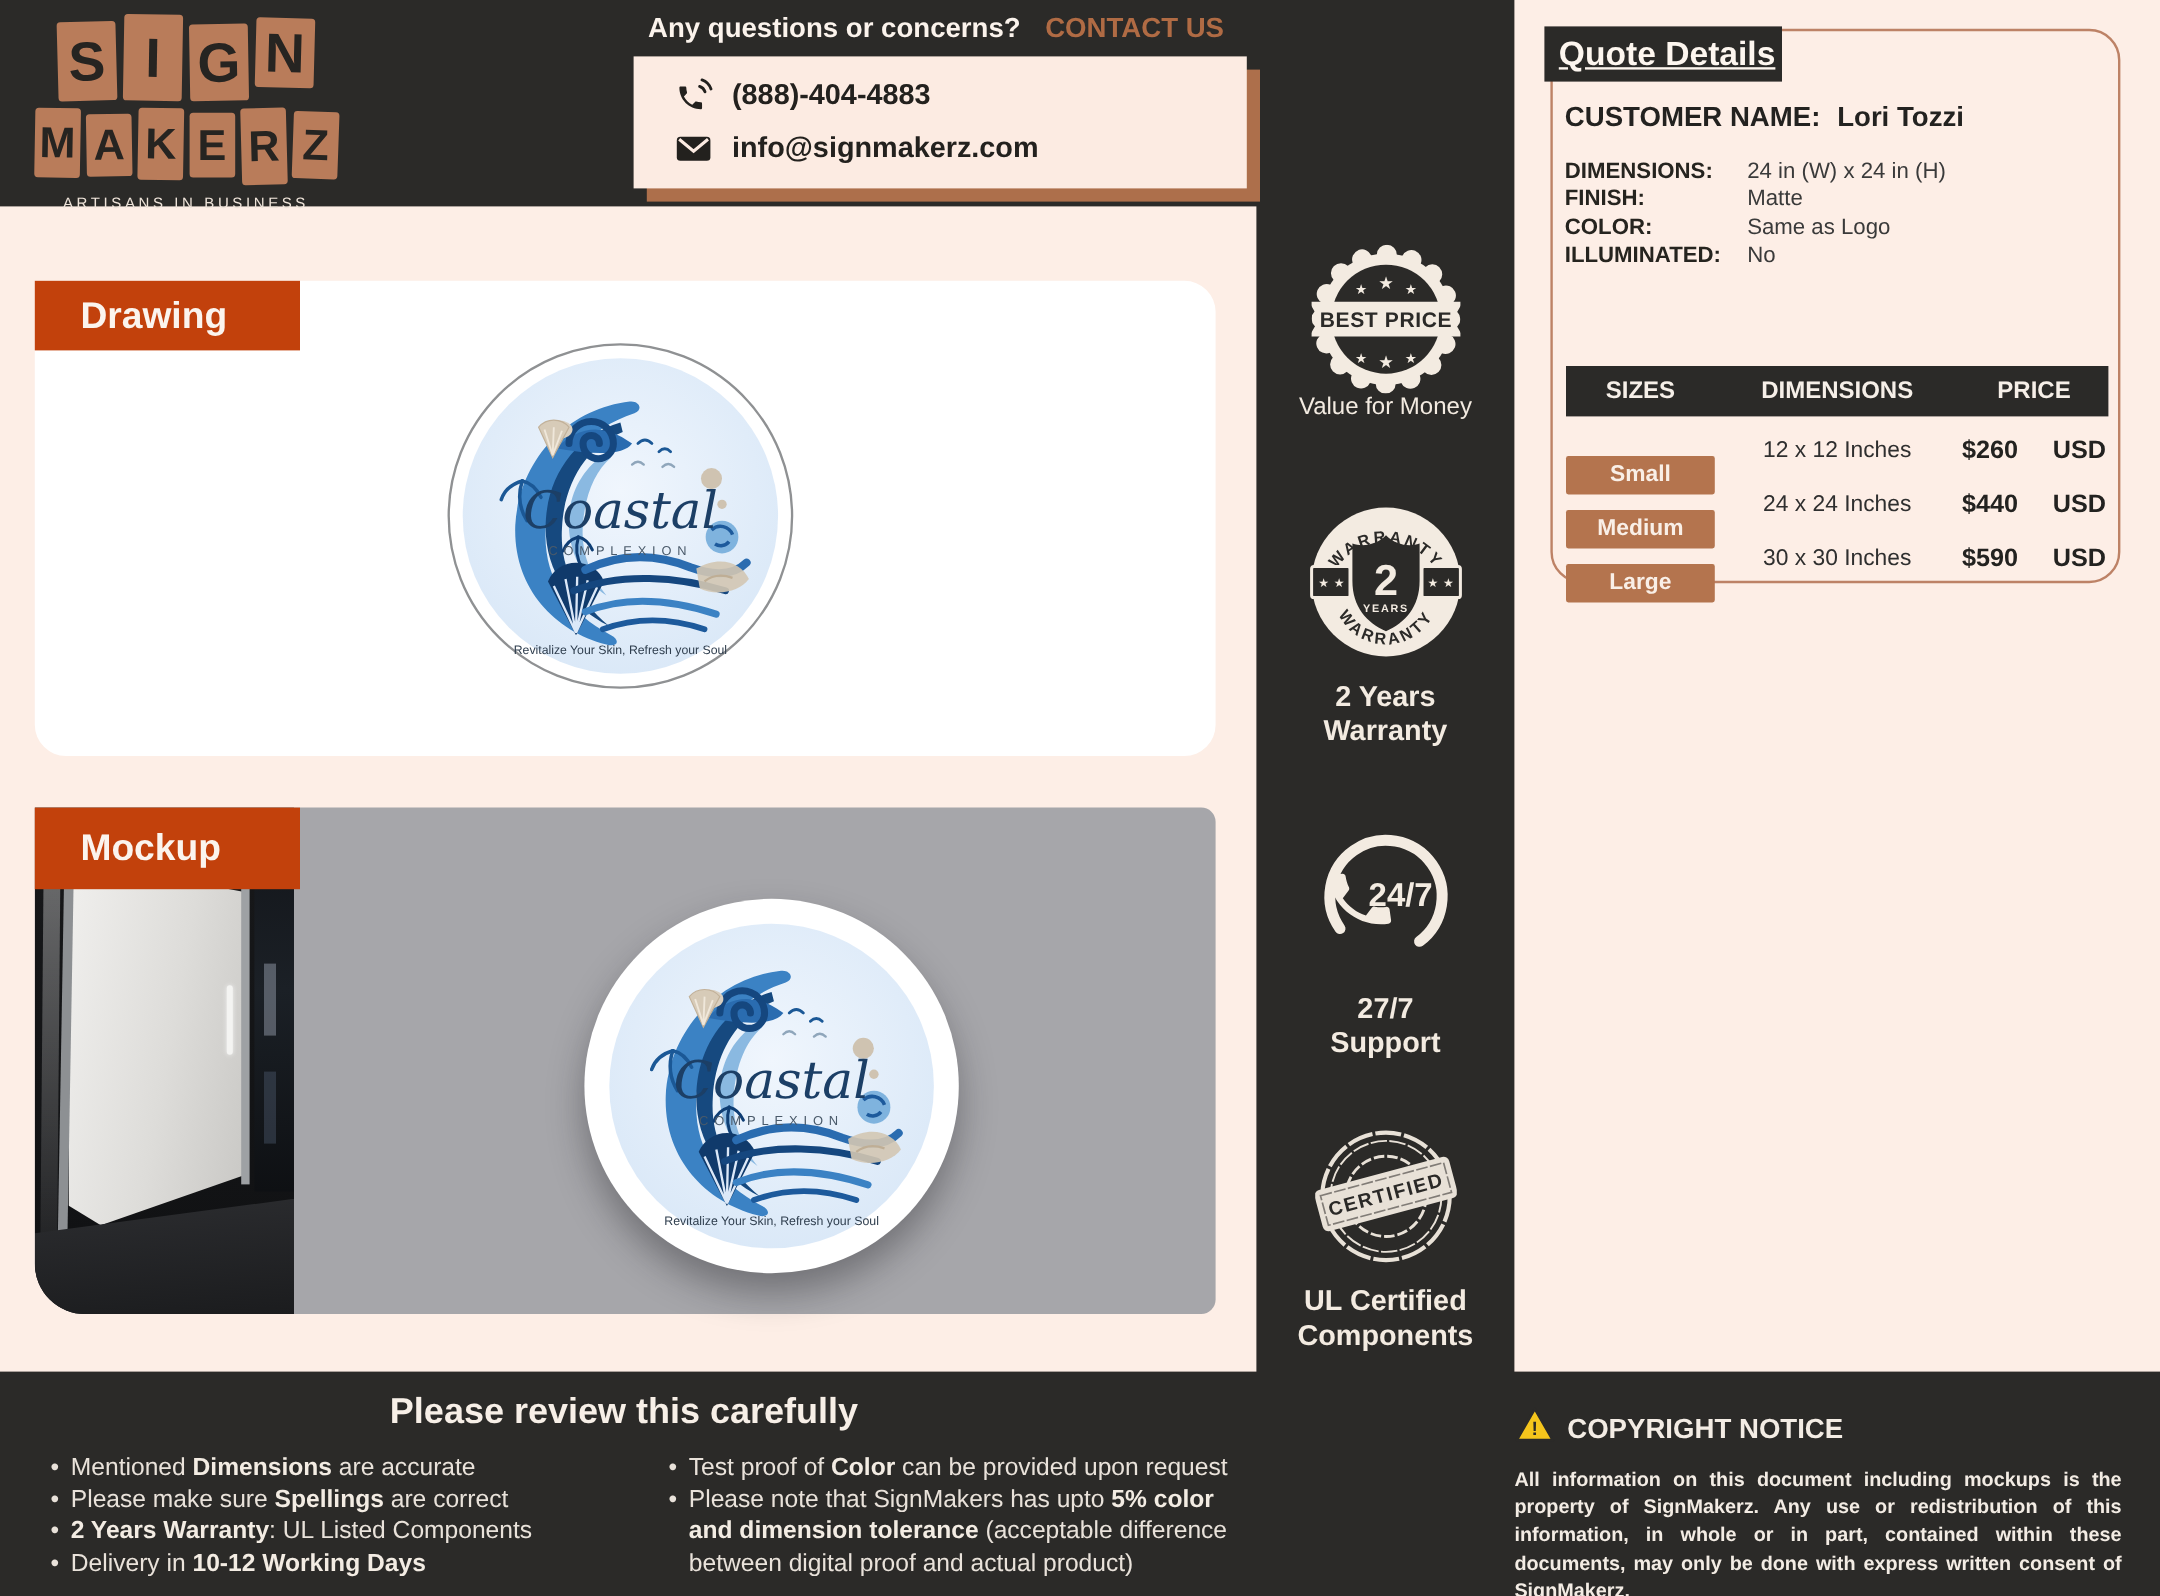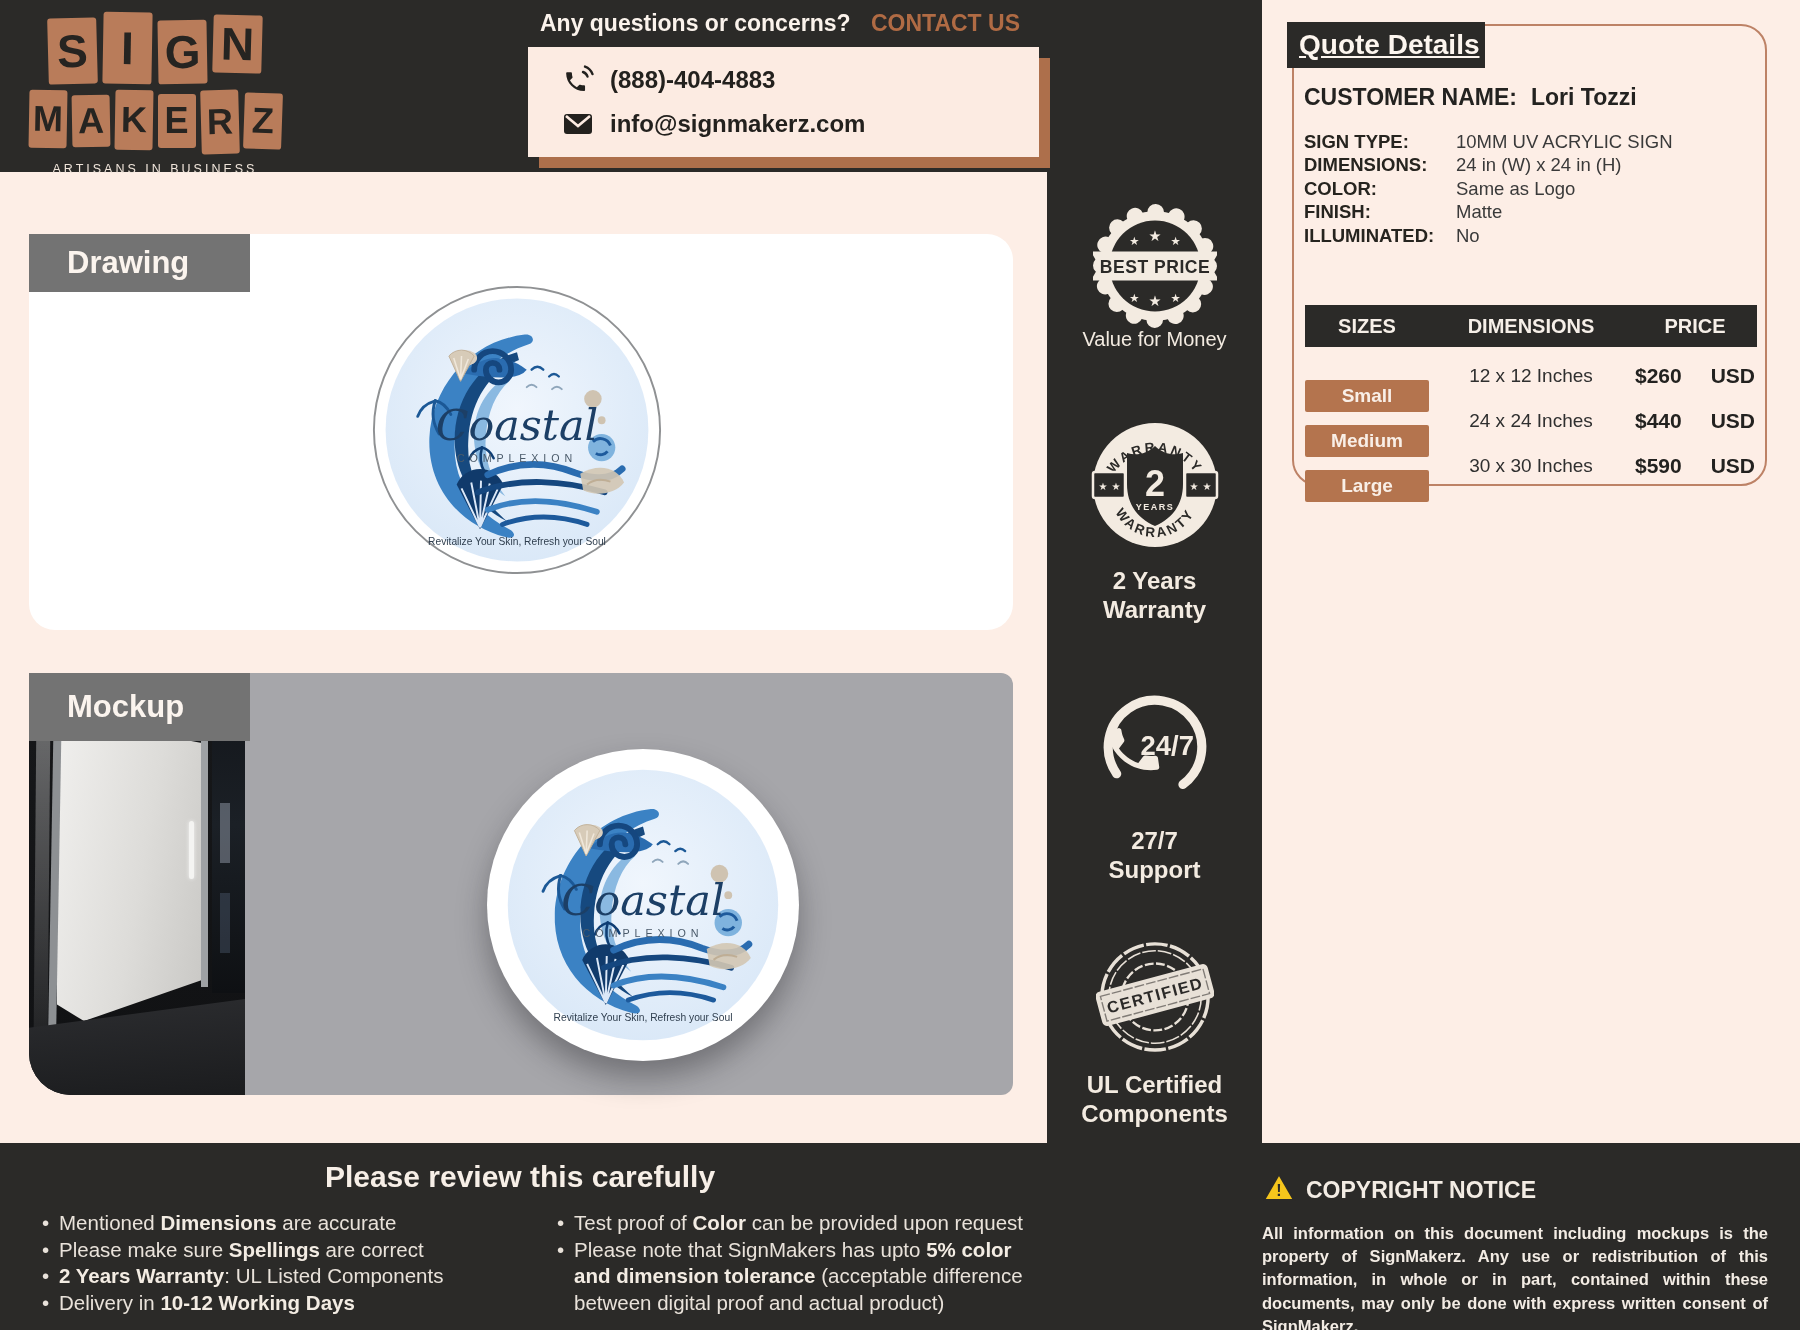--- a/index.html
+++ b/index.html
@@ -41,21 +41,21 @@
   .contact-card {
     position:absolute; left:528px; top:47px; width:511px; height:110px;
     background:#fcebe2; box-shadow:11px 11px 0 0 #ad6f4b;
     display:flex; flex-direction:column; justify-content:center; gap:10px; padding-left:33px;
   }
   .c-row { display:flex; align-items:center; gap:15px; font-size:24px; font-weight:bold; color:#23211e; }
   .c-row svg { display:block; }
 
   
   .sec-label {
-    position:absolute; background:#737373; color:#fbf4ee; font-weight:bold; font-size:31px;
+    position:absolute; background:#c2410c; color:#fbf4ee; font-weight:bold; font-size:31px;
     display:flex; align-items:center; padding-left:38px; z-index:6;
   }
   .lbl-drawing { left:29px; top:234px; width:221px; height:58px; }
   .lbl-mockup  { left:29px; top:673px; width:221px; height:68px; }
 
   .drawing-card {
     position:absolute; left:29px; top:234px; width:984px; height:396px;
     background:#ffffff; border-radius:0 26px 26px 26px; z-index:2;
   }
   .mockup-card {
@@ -412,34 +412,30 @@
 
   <div class="quote-panel"></div>
   <div class="quote-label">Quote Details</div>
 
   <div class="customer">
     <span>CUSTOMER NAME:</span><span class="name">Lori Tozzi</span>
   </div>
 
   <div class="fields">
     <div class="f-row">
-      <span class="f-label">SIGN TYPE:</span>
-        <span class="f-value">10MM UV ACRYLIC SIGN</span>
-    </div>
-    <div class="f-row">
       <span class="f-label">DIMENSIONS:</span>
         <span class="f-value">24 in (W) x 24 in (H)</span>
+    </div>
+    <div class="f-row">
+      <span class="f-label">FINISH:</span>
+        <span class="f-value">Matte</span>
     </div>
     <div class="f-row">
       <span class="f-label">COLOR:</span>
         <span class="f-value">Same as Logo</span>
-    </div>
-    <div class="f-row">
-      <span class="f-label">FINISH:</span>
-        <span class="f-value">Matte</span>
     </div>
     <div class="f-row">
       <span class="f-label">ILLUMINATED:</span>
         <span class="f-value">No</span>
     </div>
   </div>
 
   <div class="size-table">
     <div class="st-head">
       <span class="h1">SIZES</span>

